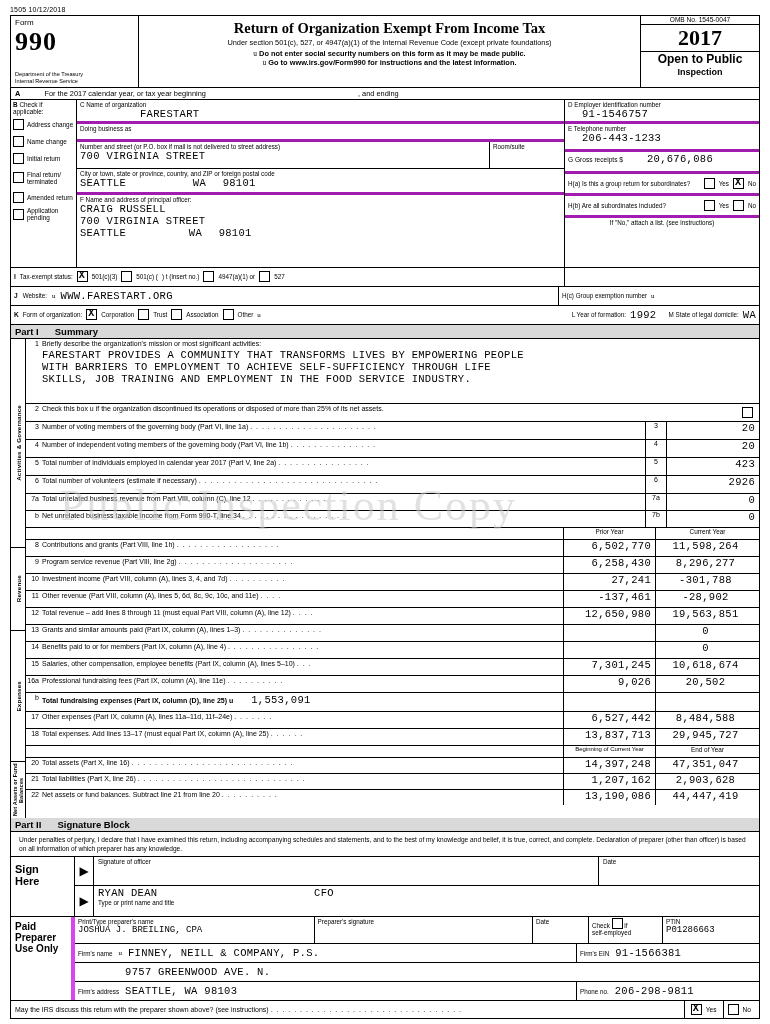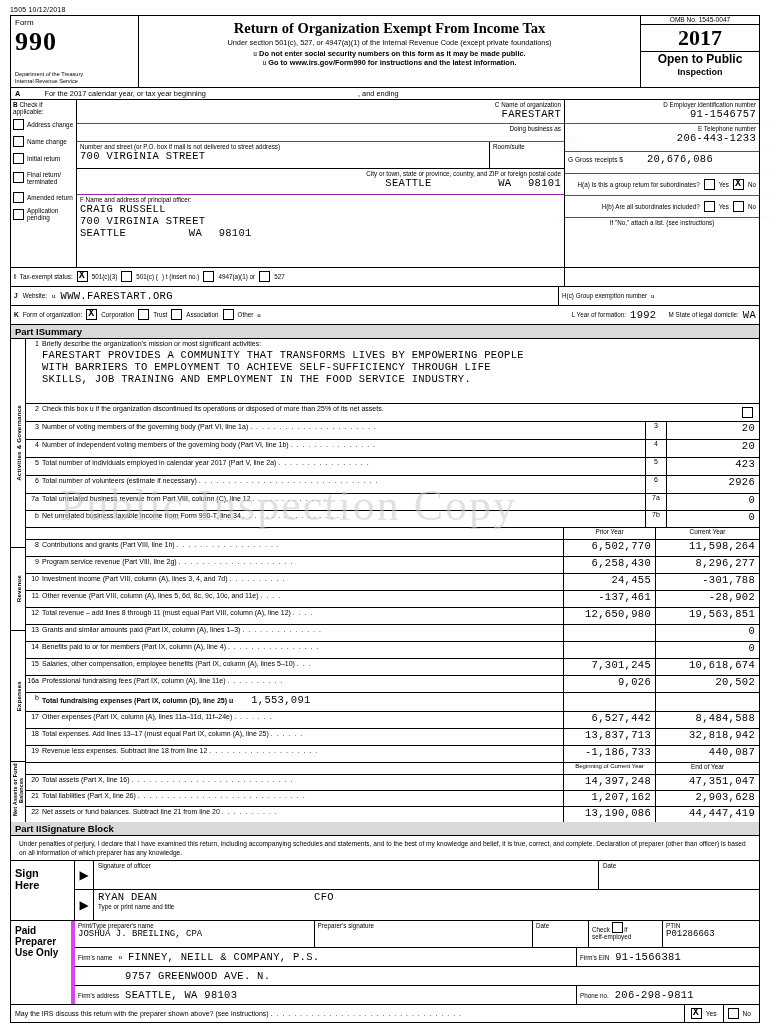--- a/index.html
+++ b/index.html
@@ -21,32 +21,32 @@
   .year{font-size:22px;font-weight:bold;font-family:Liberation Serif, serif;}
   .otp{font-size:12px;font-weight:bold;line-height:1.15;border-top:1px solid #000;padding-top:1px;}
   .deptline{font-size:5.6px;line-height:1.25;margin-top:14px;}
   .rowA{border:1px solid #000;border-top:none;padding:1px 4px;font-size:7.4px;}
   .gridbox{border:1px solid #000;border-top:none;display:flex;}
   .col-b{width:66px;border-right:1px solid #000;box-sizing:border-box;}
   .col-c{flex:1;border-right:1px solid #000;box-sizing:border-box;}
   .col-d{width:194px;box-sizing:border-box;}
   .ck{display:flex;align-items:center;gap:3px;padding:1px 2px;font-size:6.4px;height:17px;box-sizing:border-box;}
   .ckbox{width:9px;height:9px;border:1px solid #000;flex:none;}
-  .cell{border-bottom:1px solid #a21caf;padding:1px 3px;box-sizing:border-box;position:relative;text-align:right;}
+  .cell{border-bottom:3px solid #a21caf;padding:1px 3px;box-sizing:border-box;position:relative;}
   .lbl{font-size:6.3px;}
   .lbl2{font-size:6.6px;}
   .xmark{font-family:"Liberation Mono",monospace;font-size:10px;font-weight:bold;line-height:9px;}
-  .partbar{background:#d9d9d9;border:1px solid #000;border-top:none;font-weight:bold;font-size:9.5px;padding:1px 4px;display:flex;}
+  .partbar{background:#d9d9d9;border:1px solid #000;border-top:none;font-weight:bold;font-size:9.5px;padding:1px 4px;display:flex;gap:16px;}
   .side{writing-mode:vertical-rl;transform:rotate(180deg);text-align:center;font-size:6.2px;font-weight:bold;letter-spacing:.2px;}
   .lrow{display:flex;border-bottom:1px solid #000;align-items:stretch;}
   .lno{width:16px;text-align:right;padding-right:3px;font-size:7px;box-sizing:border-box;padding-top:1px;}
   .ltxt{flex:1;font-size:7px;padding-top:1px;overflow:hidden;white-space:nowrap;}
   .dots{letter-spacing:1px;}
   .amt{width:92px;border-left:1px solid #000;text-align:right;padding-right:4px;box-sizing:border-box;}
-  .amt2{width:104px;border-left:1px solid #000;text-align:right;padding-right:4px;box-sizing:border-box;}
+  .amt2{width:104px;border-left:1px solid #000;text-align:center;padding-right:4px;box-sizing:border-box;}
   .nbox{width:22px;border-left:1px solid #000;border-right:1px solid #000;text-align:center;font-size:7px;box-sizing:border-box;}
   .wm{position:absolute;left:60px;top:480px;font-size:44px;color:#c9c9c9;opacity:.55;font-family:"Liberation Serif",serif;letter-spacing:2px;pointer-events:none;z-index:5;white-space:nowrap;}
   .arrow{font-family:"Liberation Serif",serif;}
 </style>
 </head>
 <body>
 
 <div class="page">
 
   <div class="wm">Public Inspection Copy</div>
@@ -340,21 +340,21 @@
       </div>
       <div class="lrow" style="height:16px">
         <div class="lno">9</div>
         <div class="ltxt"><span>Program service revenue (Part VIII, line 2g)</span> <span class="dots">. . . . . . . . . . . . . . . . . . . .</span></div>
         <div class="amt"><span class="val">6,258,430</span></div>
         <div class="amt2"><span class="val">8,296,277</span></div>
       </div>
       <div class="lrow" style="height:16px">
         <div class="lno">10</div>
         <div class="ltxt"><span>Investment income (Part VIII, column (A), lines 3, 4, and 7d)</span> <span class="dots">. . . . . . . . . .</span></div>
-        <div class="amt"><span class="val">24,455</span></div>
+        <div class="amt"><span class="val">27,241</span></div>
         <div class="amt2"><span class="val">-301,788</span></div>
       </div>
       <div class="lrow" style="height:16px">
         <div class="lno">11</div>
         <div class="ltxt"><span>Other revenue (Part VIII, column (A), lines 5, 6d, 8c, 9c, 10c, and 11e)</span> <span class="dots">. . . .</span></div>
         <div class="amt"><span class="val">-137,461</span></div>
         <div class="amt2"><span class="val">-28,902</span></div>
       </div>
       <div class="lrow" style="height:16px">
         <div class="lno">12</div>
@@ -399,27 +399,21 @@
       <div class="lrow" style="height:16px">
         <div class="lno">17</div>
         <div class="ltxt"><span>Other expenses (Part IX, column (A), lines 11a–11d, 11f–24e)</span> <span class="dots">. . . . . . .</span></div>
         <div class="amt"><span class="val">6,527,442</span></div>
         <div class="amt2"><span class="val">8,484,588</span></div>
       </div>
       <div class="lrow" style="height:16px">
         <div class="lno">18</div>
         <div class="ltxt"><span>Total expenses. Add lines 13–17 (must equal Part IX, column (A), line 25)</span> <span class="dots">. . . . . .</span></div>
         <div class="amt"><span class="val">13,837,713</span></div>
-        <div class="amt2"><span class="val">32,818,942</span></div>
-      </div>
-      <div class="lrow" style="height:16px">
-        <div class="lno">19</div>
-        <div class="ltxt"><span>Revenue less expenses. Subtract line 18 from line 12</span> <span class="dots">. . . . . . . . . . . . . . . . . . .</span></div>
-        <div class="amt"><span class="val">-1,186,733</span></div>
-        <div class="amt2"><span class="val">440,087</span></div>
+        <div class="amt2"><span class="val">29,945,727</span></div>
       </div>
 
       <div class="lrow" style="height:11px">
         <div class="lno"></div>
         <div class="ltxt"></div>
         <div class="amt" style="text-align:center;padding:0;font-size:6px">Beginning of Current Year</div>
         <div class="amt2" style="text-align:center;padding:0;font-size:6.4px">End of Year</div>
       </div>
 
       <div class="lrow" style="height:15px">

